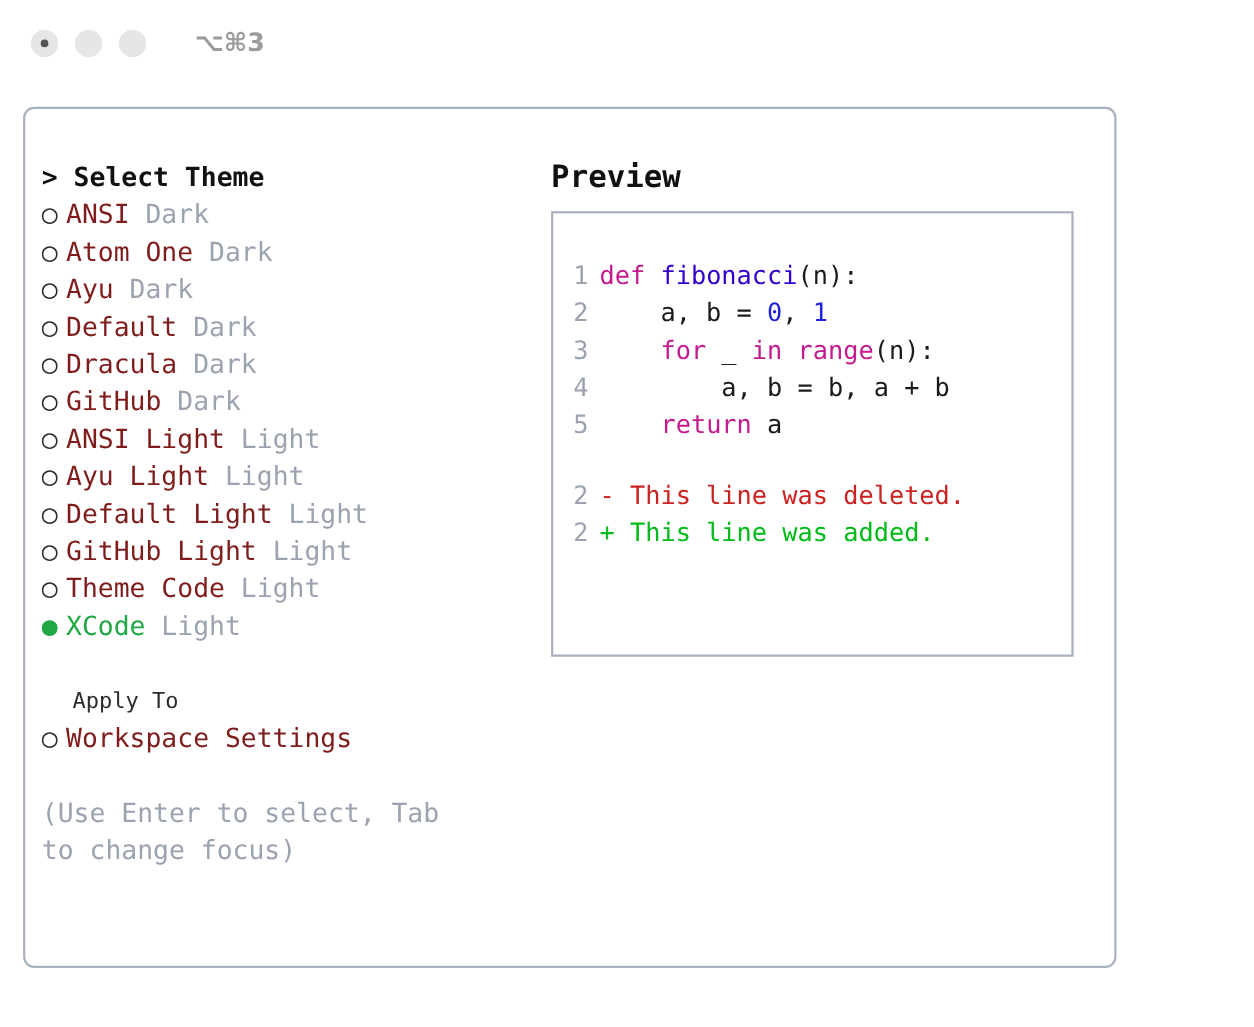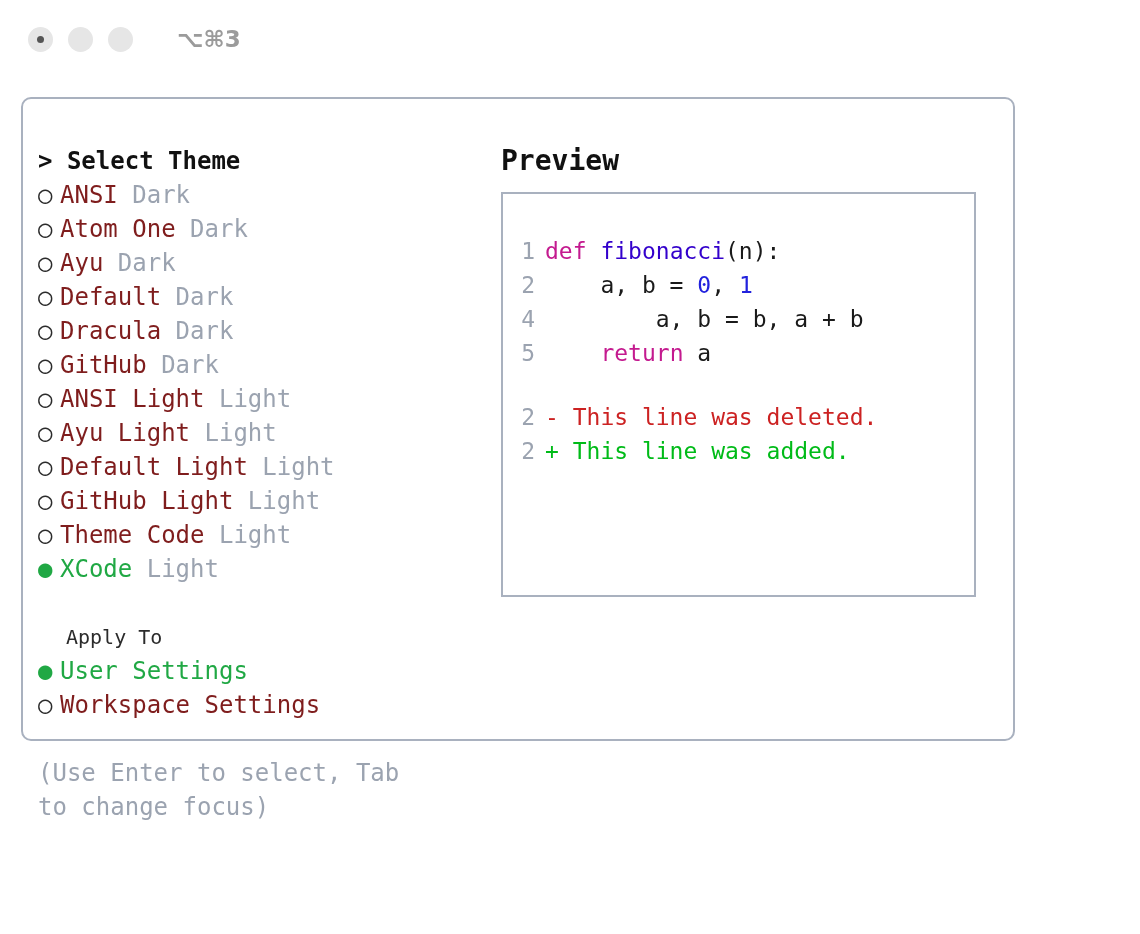--- a/index.html
+++ b/index.html
@@ -62,21 +62,21 @@
     letter-spacing: 0px;
     font-family: "DejaVu Sans", "Liberation Sans", sans-serif;
   }
 
   
   #card {
     position: absolute;
     left: 21px;
     top: 97px;
     width: 994px;
-    height: 644px;
+    height: 783px;
     border: 2px solid #a9b1bf;
     border-radius: 10px;
     box-sizing: border-box;
     background: #ffffff;
     padding-left: 28px;
   }
 
   
   #left-col {
     position: absolute;
@@ -195,32 +195,32 @@
           <div class="row"><span class="bullet off">○</span><span class="name">ANSI Light</span> <span class="cat">Light</span></div>
           <div class="row"><span class="bullet off">○</span><span class="name">Ayu Light</span> <span class="cat">Light</span></div>
           <div class="row"><span class="bullet off">○</span><span class="name">Default Light</span> <span class="cat">Light</span></div>
           <div class="row"><span class="bullet off">○</span><span class="name">GitHub Light</span> <span class="cat">Light</span></div>
           <div class="row"><span class="bullet off">○</span><span class="name">Theme Code</span> <span class="cat">Light</span></div>
           <div class="row sel"><span class="bullet on">●</span><span class="name">XCode</span> <span class="cat">Light</span></div>
         </div>
       <div class="spacer"></div>
       <div class="section-heading">Apply To</div>
       <div id="apply-list">
-          <div class="row sel"><span class="bullet on">●</span><span class="name">User Settings</span></div>
           <div class="row"><span class="bullet off">○</span><span class="name">Workspace Settings</span></div>
         </div>
       <div id="hint">(Use Enter to select, Tab to change focus)</div>
     </div>
 
     <div id="right-col">
       <div id="preview-label">Preview</div>
       <div id="preview-box">
         <div id="code-block">
             <div class="code-line"><span class="ln">1</span><span class="kw">def </span><span class="fn">fibonacci</span><span class="pl">(n):</span></div>
             <div class="code-line"><span class="ln">2</span><span class="pl">    a, b = </span><span class="num">0</span><span class="pl">, </span><span class="num">1</span></div>
+            <div class="code-line"><span class="ln">3</span><span class="pl">    </span><span class="kw">for</span><span class="pl"> _ </span><span class="kw">in</span><span class="pl"> </span><span class="kw">range</span><span class="pl">(n):</span></div>
             <div class="code-line"><span class="ln">4</span><span class="pl">        a, b = b, a + b</span></div>
             <div class="code-line"><span class="ln">5</span><span class="pl">    </span><span class="kw">return</span><span class="pl"> a</span></div>
           </div>
         <div class="gap"></div>
         <div id="diff-block">
             <div class="code-line"><span class="ln">2</span><span class="del">- This line was deleted.</span></div>
             <div class="code-line"><span class="ln">2</span><span class="add">+ This line was added.</span></div>
           </div>
       </div>
     </div>

